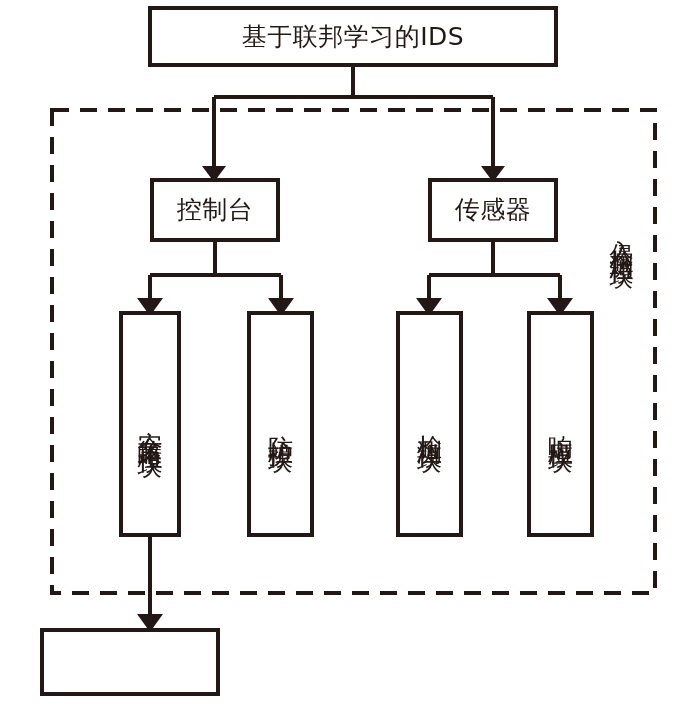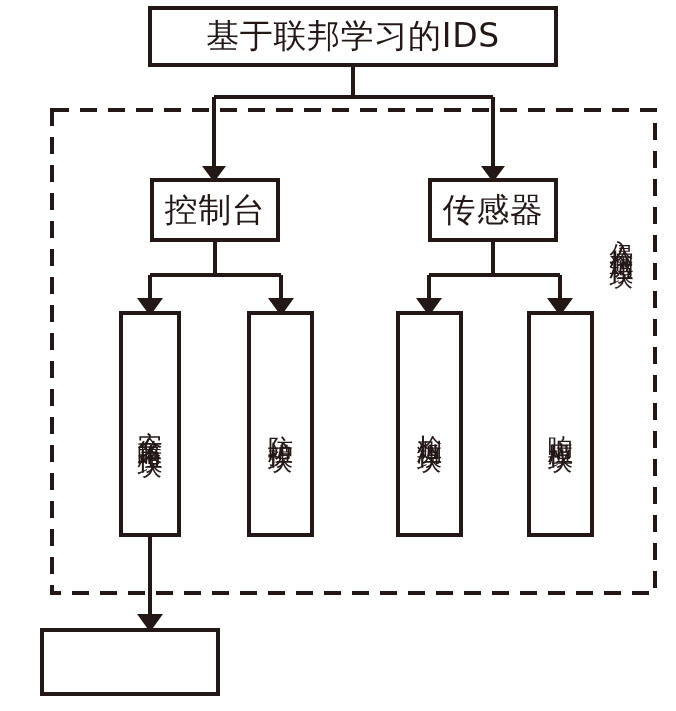--- a/index.html
+++ b/index.html
@@ -54,21 +54,21 @@
     align-items: center;
     justify-content: center;
     color: #231815;
     font-family: "DejaVu Sans", "Liberation Sans", sans-serif;
     line-height: 1.04;
     letter-spacing: 0.02em;
     white-space: pre;
     pointer-events: none;
   }
   .label-horizontal {
-    font-size: 33px;
+    font-size: 25px;
     text-align: center;
   }
   .label-vertical {
     writing-mode: vertical-rl;
     text-orientation: upright;
     font-size: 25px;
     line-height: 1.0;
     letter-spacing: 0.18em;
   }
   .label-group-vertical {

